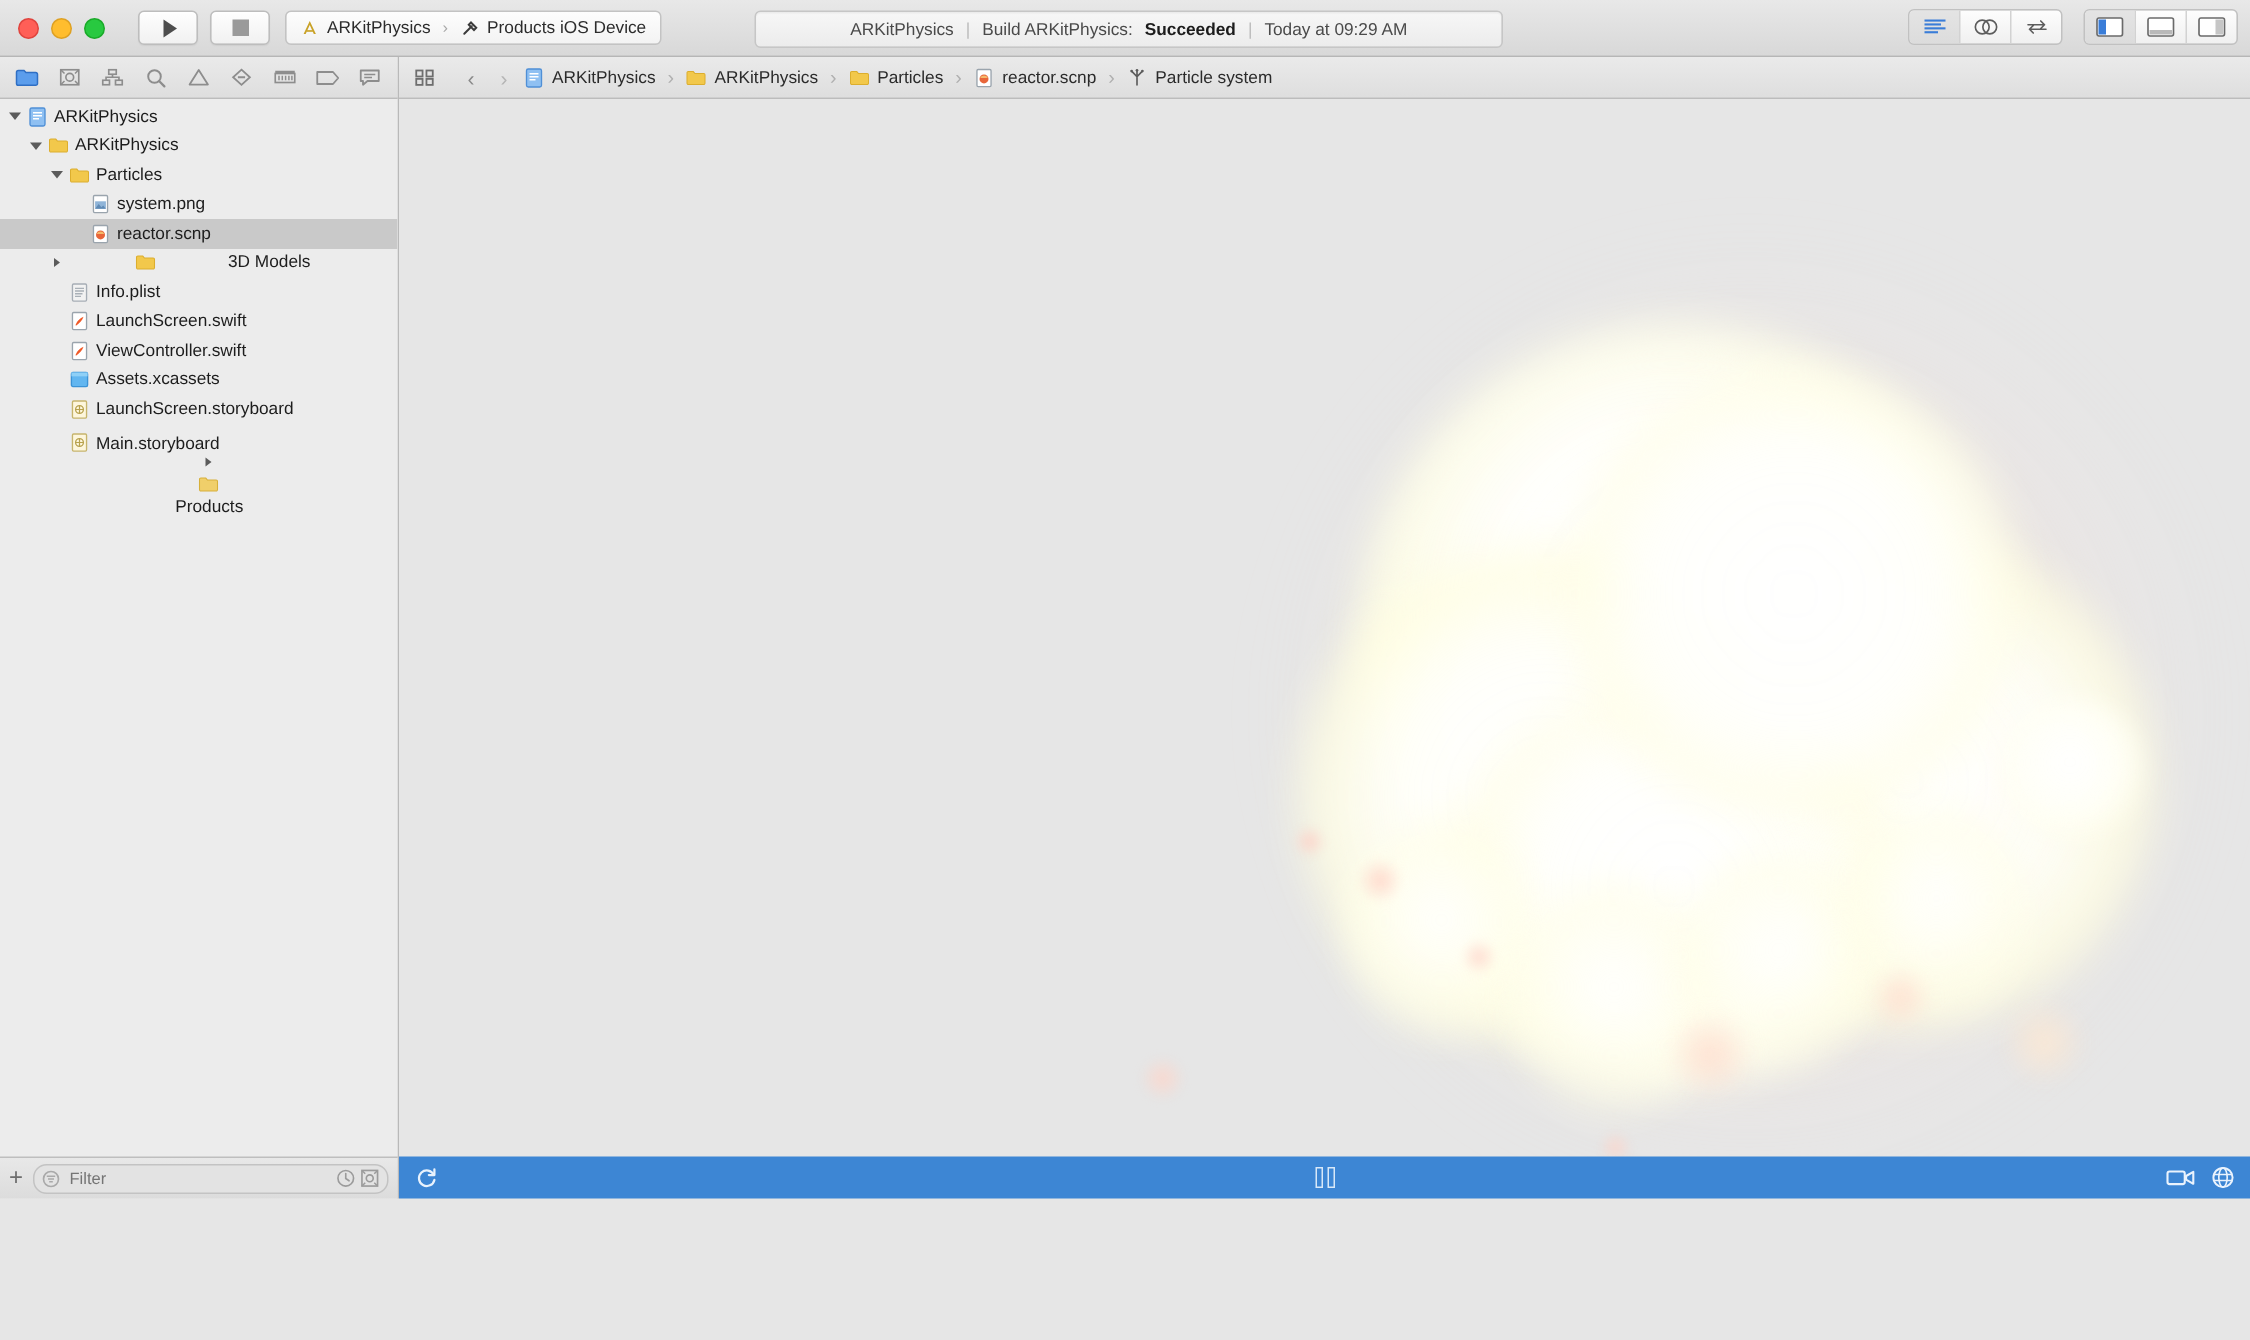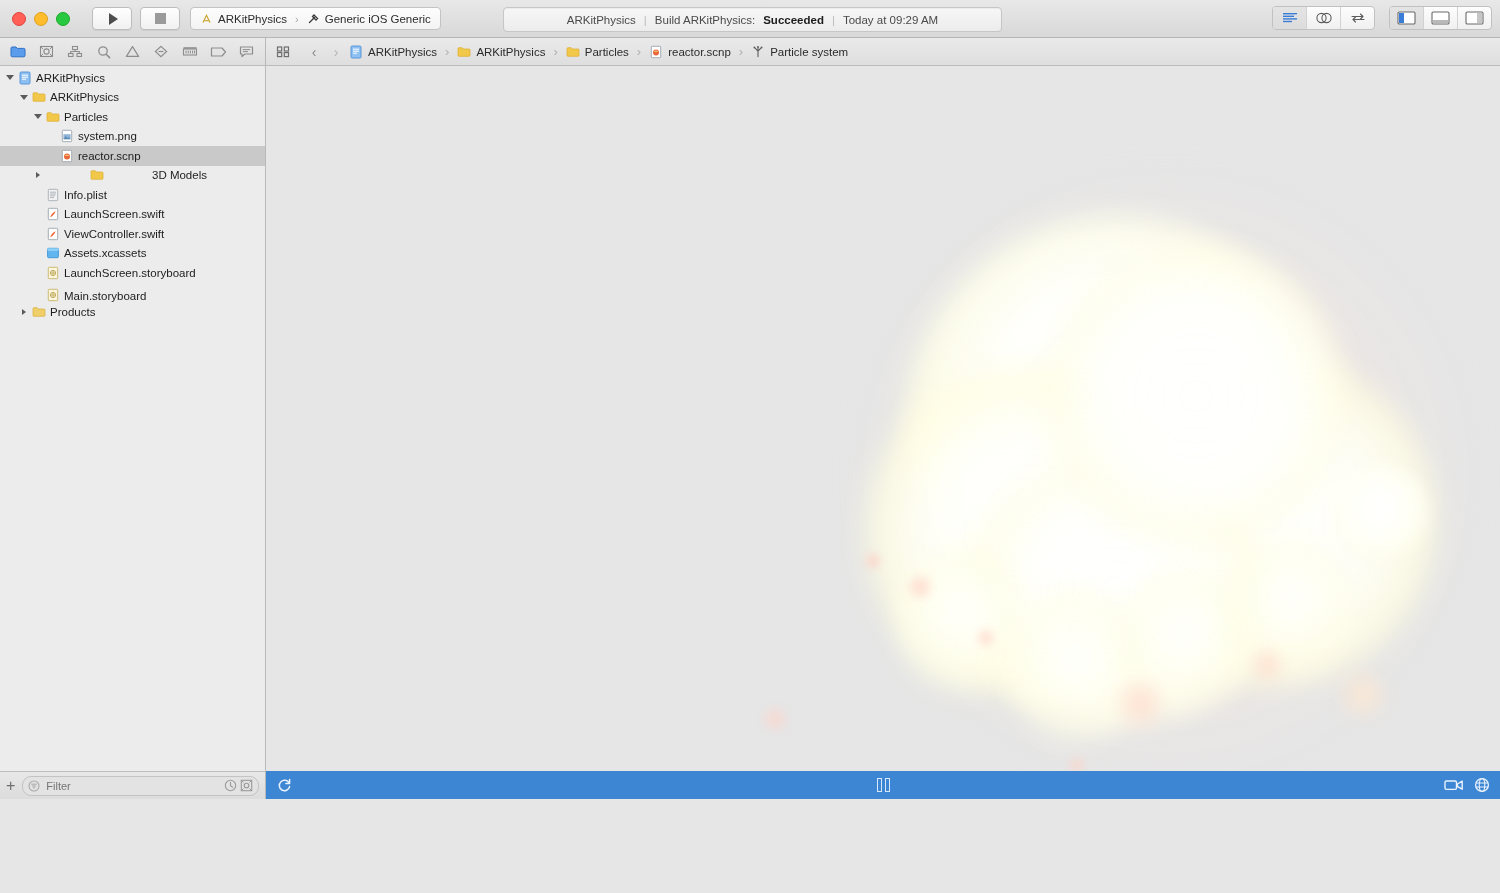--- a/index.html
+++ b/index.html
@@ -221,21 +221,21 @@
     <div class="scheme">
       <svg width="13" height="13" viewBox="0 0 13 13">
         <path d="M6.5 2 L10.6 10.6 L9.2 10.6 L6.5 4.6 L3.8 10.6 L2.4 10.6 Z" fill="#c9a227"></path>
         <rect x="4.4" y="8.1" width="4.2" height="1.1" fill="#c9a227"></rect>
       </svg>
       <span>ARKitPhysics</span>
       <span class="chev">›</span>
       <svg width="13" height="13" viewBox="0 0 13 13">
         <path d="M2.5 10.5 L7.5 5.5 M7 3 L10.5 6.5 L9 8 L5.5 4.5 Z" stroke="#3a3a3a" stroke-width="1.3" fill="none" stroke-linecap="round"></path>
       </svg>
-      <span>Generic iOS Generic</span>
+      <span>Products iOS Device</span>
     </div>
 
     <div class="status-box">
       <span>ARKitPhysics</span>
       <span class="sep">|</span>
       <span>Build ARKitPhysics:</span>
       <b>Succeeded</b>
       <span class="sep">|</span>
       <span>Today at 09:29 AM</span>
     </div>
@@ -472,21 +472,21 @@
             <span class="disc"></span>
             <span class="ico">
               <svg width="14" height="14" viewBox="0 0 14 14">
                 <rect x="2.3" y="1.3" width="9.4" height="11.4" rx="0.8" fill="#fdf6dc" stroke="#c6b46c" stroke-width="0.9"></rect>
                 <circle cx="7" cy="7" r="2.6" fill="none" stroke="#b8a24e" stroke-width="0.9"></circle>
                 <path d="M7 4.4 V9.6 M4.4 7 H9.6" stroke="#b8a24e" stroke-width="0.8"></path>
               </svg>
             </span>
             <span class="lbl">Main.storyboard</span>
           </div>
-          <div class="row" style="padding-left: 18px;">
+          <div class="row" style="padding-left: 18px; flex-direction: column;">
             <span class="disc">
               <i></i>
             </span>
             <span class="ico">
               <svg width="14" height="14" viewBox="0 0 14 14">
                 <path d="M1 3.6 A0.9 0.9 0 0 1 1.9 2.7 H5.2 L6.3 4 H12.1 A0.9 0.9 0 0 1 13 4.9 V10.4 A0.9 0.9 0 0 1 12.1 11.3 H1.9 A0.9 0.9 0 0 1 1 10.4 Z" fill="#f0cf6a" stroke="#d7b03a" stroke-width="0.7"></path>
               </svg>
             </span>
             <span class="lbl">Products</span>
           </div>

